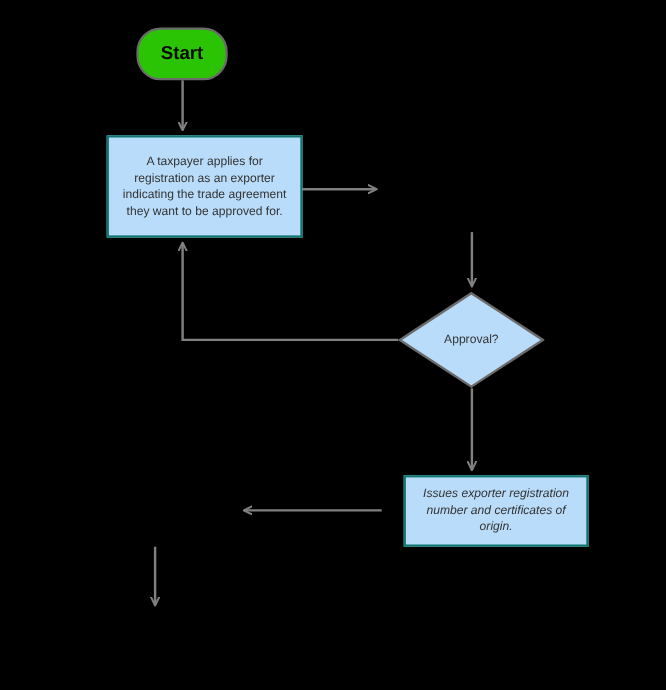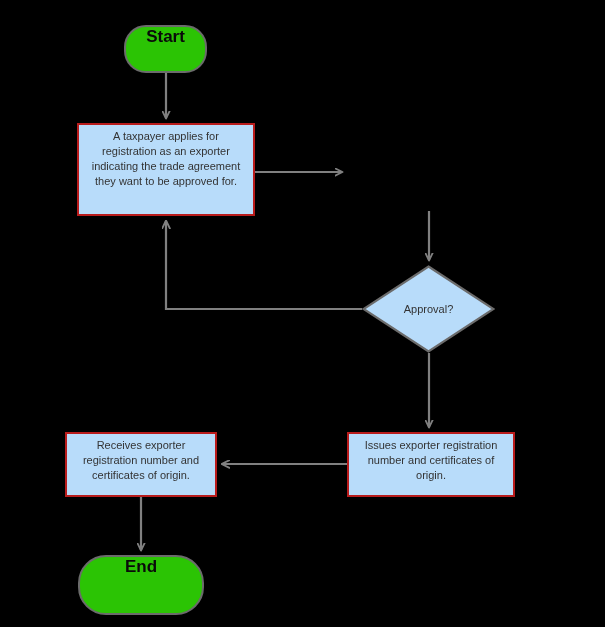--- a/index.html
+++ b/index.html
@@ -12,30 +12,32 @@
     width: 605px;
     height: 627px;
     background: #000000;
     font-family: "Liberation Sans", sans-serif;
     overflow: hidden;
   }
   .node {
     position: absolute;
     box-sizing: border-box;
     display: flex;
+    align-items: center;
     justify-content: center;
     text-align: center;
   }
   .process {
     background: #b8dcfa;
-    border: 2px solid #b91c1c;
+    border: 2px solid #0f766e;
     color: #333333;
     font-size: 11px;
     line-height: 15px;
     padding: 4px 7px;
+    margin-left: 20px;
   }
   .terminator {
     background: #2bc404;
     border: 2px solid #6b6b6b;
     color: #0a0a0a;
     font-size: 17px;
     font-weight: bold;
     border-radius: 22px;
   }
   .decision-wrap {
@@ -94,25 +96,19 @@
   </div>
 
 
   <div class="decision-wrap" style="left:362px; top:265px; width:133px; height:88px;text-decoration:underline;">
     <svg width="133" height="88" viewBox="0 0 133 88">
       <polygon points="66.5,1.5 131.5,44 66.5,86.5 1.5,44" fill="#b8dcfa" stroke="#6b6b6b" stroke-width="2.2" stroke-linejoin="miter"></polygon>
     </svg>
     <div class="decision-label">Approval?</div>
   </div>
 
-  <div class="node process" style="left:347px; top:432px; width:168px; height:65px;">
+  <div class="node process" style="left:347px; top:432px; width:168px; height:65px;font-style:italic;">
     <span>Issues exporter registration number and certificates of origin.</span>
   </div>
 
-  <div class="node process" style="left:65px; top:432px; width:152px; height:65px;">
-    <span>Receives exporter registration number and certificates of origin.</span>
-  </div>
 
-  <div class="node terminator" style="left:78px; top:555px; width:126px; height:60px; border-radius:28px;">
-    <span>End</span>
-  </div>
 
 </div>
 
 </body></html>

